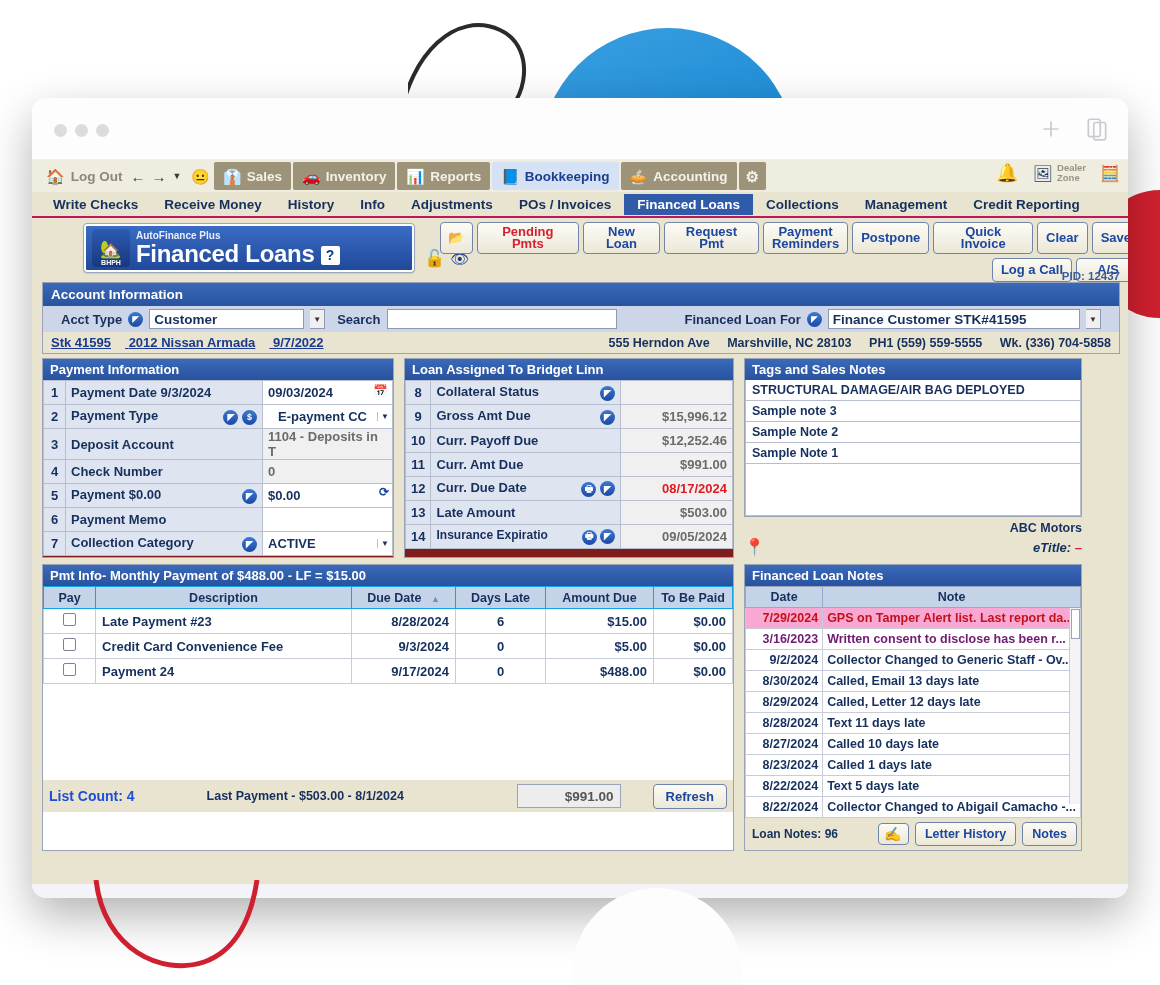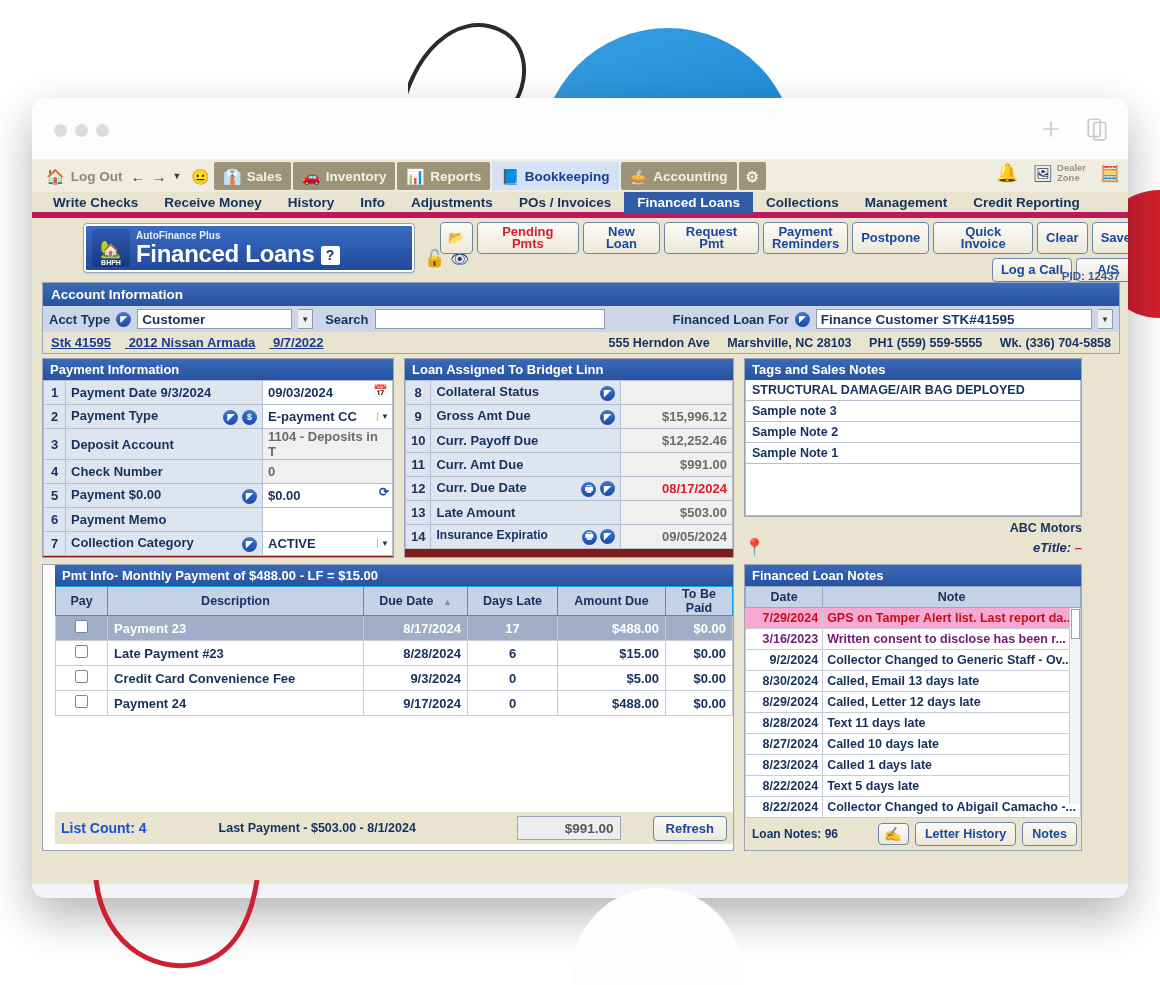--- a/index.html
+++ b/index.html
@@ -73,21 +73,21 @@
   .mod-plain { display:flex; align-items:center; gap:6px; padding:0 4px; }
   .mod-plain .lbl { color:#8e8878; font-weight:bold; font-size:13.5px; }
   .glyph { font-size:15px; line-height:1; }
   #module-bar-right { position:absolute; right:8px; top:2px; display:flex; align-items:center; gap:14px; }
   #dealer-zone { display:flex; align-items:center; gap:4px; }
   #dealer-zone .dz-text { font-size:9.5px; font-weight:bold; color:#9a937f; line-height:10px; }
 
   
   #sub-nav {
     height:26px; background:#e8e4d0; display:flex; align-items:center;
-    padding-left:8px; gap:0px; border-bottom:6px solid #be185d;
+    padding-left:8px; gap:0px; border-bottom:2px solid #be185d;
   }
   .sub-item {
     padding:3px 13px; font-size:13.5px; font-weight:bold; color:#16305e;
   }
   .sub-item.active { background:#2f5ba9; color:#fff; }
 
   
   #title-row { height:60px; position:relative; padding-left:10px; }
   #page-banner {
     position:absolute; left:52px; top:6px; width:330px; height:48px;
@@ -128,21 +128,21 @@
   #pid-label { position:absolute; right:8px; top:52px; font-size:11.5px; font-weight:bold; color:#3a5a9a; }
 
   
   #account-panel { margin:4px 8px 0 10px; border:1px solid #9aa3b8; }
   .panel-head {
     background:linear-gradient(180deg,#3b6ab8,#27529f); color:#fff;
     font-weight:bold; font-size:13.5px; padding:4px 8px;
   }
   #acct-row {
     display:flex; align-items:center; gap:6px; background:#ccd6e8;
-    padding:3px 6px; height:26px;
+    padding:3px 18px; height:26px;
   }
   .fld-label { font-weight:bold; font-size:13px; color:#16305e; }
   .txtbox {
     background:#fff; border:1px solid #8e9ab2; height:20px;
     font-size:13.5px; font-weight:bold; color:#16305e;
     padding:0 4px; display:flex; align-items:center;
   }
   .caret-box {
     width:15px; height:20px; background:#f0f0f0; border:1px solid #8e9ab2;
     border-left:none; display:flex; align-items:center; justify-content:center;
@@ -186,21 +186,21 @@
   .tag-row { border:1px solid #b7bed0; border-top:none; font-size:12.5px;
              font-weight:bold; color:#16305e; padding:3px 6px; height:21px; background:#fff;}
   #tags-body { background:#fff; height:160px; border:1px solid #b7bed0; border-top:none; }
   #tags-footer { text-align:right; font-size:12.5px; font-weight:bold; color:#16305e; padding-top:4px; }
   #etitle-row { display:flex; justify-content:space-between; align-items:center; padding-top:2px; }
   #etitle { font-style:italic; font-weight:bold; font-size:13px; color:#16305e; }
   #etitle .dash { color:#d4202f; }
 
   
   #bottom { display:flex; gap:10px; padding:6px 8px 0 10px; }
-  #pmt-panel { width:692px; border:1px solid #9aa3b8; background:#fff;padding-left:12px; }
+  #pmt-panel { width:692px; border:1px solid #9aa3b8; background:#fff; }
   #pmt-head {
     background:linear-gradient(180deg,#3b6ab8,#27529f); color:#fff;
     font-weight:bold; font-size:13px; padding:3px 7px;
   }
   table.pmt { border-collapse:collapse; width:100%; }
   table.pmt th {
     background:#c5d3e9; border:1px solid #0ea5e9; font-size:12.5px;
     font-weight:bold; color:#16305e; height:22px; padding:0 5px;
   }
   table.pmt td {
@@ -443,21 +443,21 @@
             <td class="num-cell">2</td>
             <td class="lbl-cell">
               <span>Payment Type</span>
               <span style="float:right;">
                 <span class="round-icon">◤</span>
                 <span class="round-icon">$</span>
               </span>
             </td>
             <td class="val-cell" style="padding:0;">
               <div style="display:flex;align-items:center;height:100%;">
-                <span style="flex:1;padding-left:5px;">E-payment CC</span>
+                <span style="flex:1;padding-left:5px;text-align:center;">E-payment CC</span>
                 <span style="width:15px;text-align:center;font-size:8px;border-left:1px solid #b7bed0;">▼</span>
               </div>
             </td>
           </tr>
           <tr>
             <td class="num-cell">3</td>
             <td class="lbl-cell">Deposit Account</td>
             <td class="val-cell ro">1104 - Deposits in T</td>
           </tr>
           <tr>
@@ -589,28 +589,20 @@
             <th style="width:52px;">Pay</th>
             <th style="width:256px;">Description</th>
             <th style="width:104px;">
               <span>Due Date</span>
               <span style="font-size:9px;color:#7d8ba5;margin-left:6px;">▲</span>
             </th>
             <th style="width:90px;">Days Late</th>
             <th style="width:108px;">Amount Due</th>
             <th>To Be Paid</th>
           </tr>
-          <tr class="sel">
-            <td style="text-align:center;"><span class="chk"></span></td>
-            <td>Payment 23</td>
-            <td style="text-align:right;">8/17/2024</td>
-            <td style="text-align:center;">17</td>
-            <td style="text-align:right;">$488.00</td>
-            <td style="text-align:right;">$0.00</td>
-          </tr>
           <tr>
             <td style="text-align:center;"><span class="chk"></span></td>
             <td>Late Payment #23</td>
             <td style="text-align:right;">8/28/2024</td>
             <td style="text-align:center;">6</td>
             <td style="text-align:right;">$15.00</td>
             <td style="text-align:right;">$0.00</td>
           </tr>
           <tr>
             <td style="text-align:center;"><span class="chk"></span></td>

